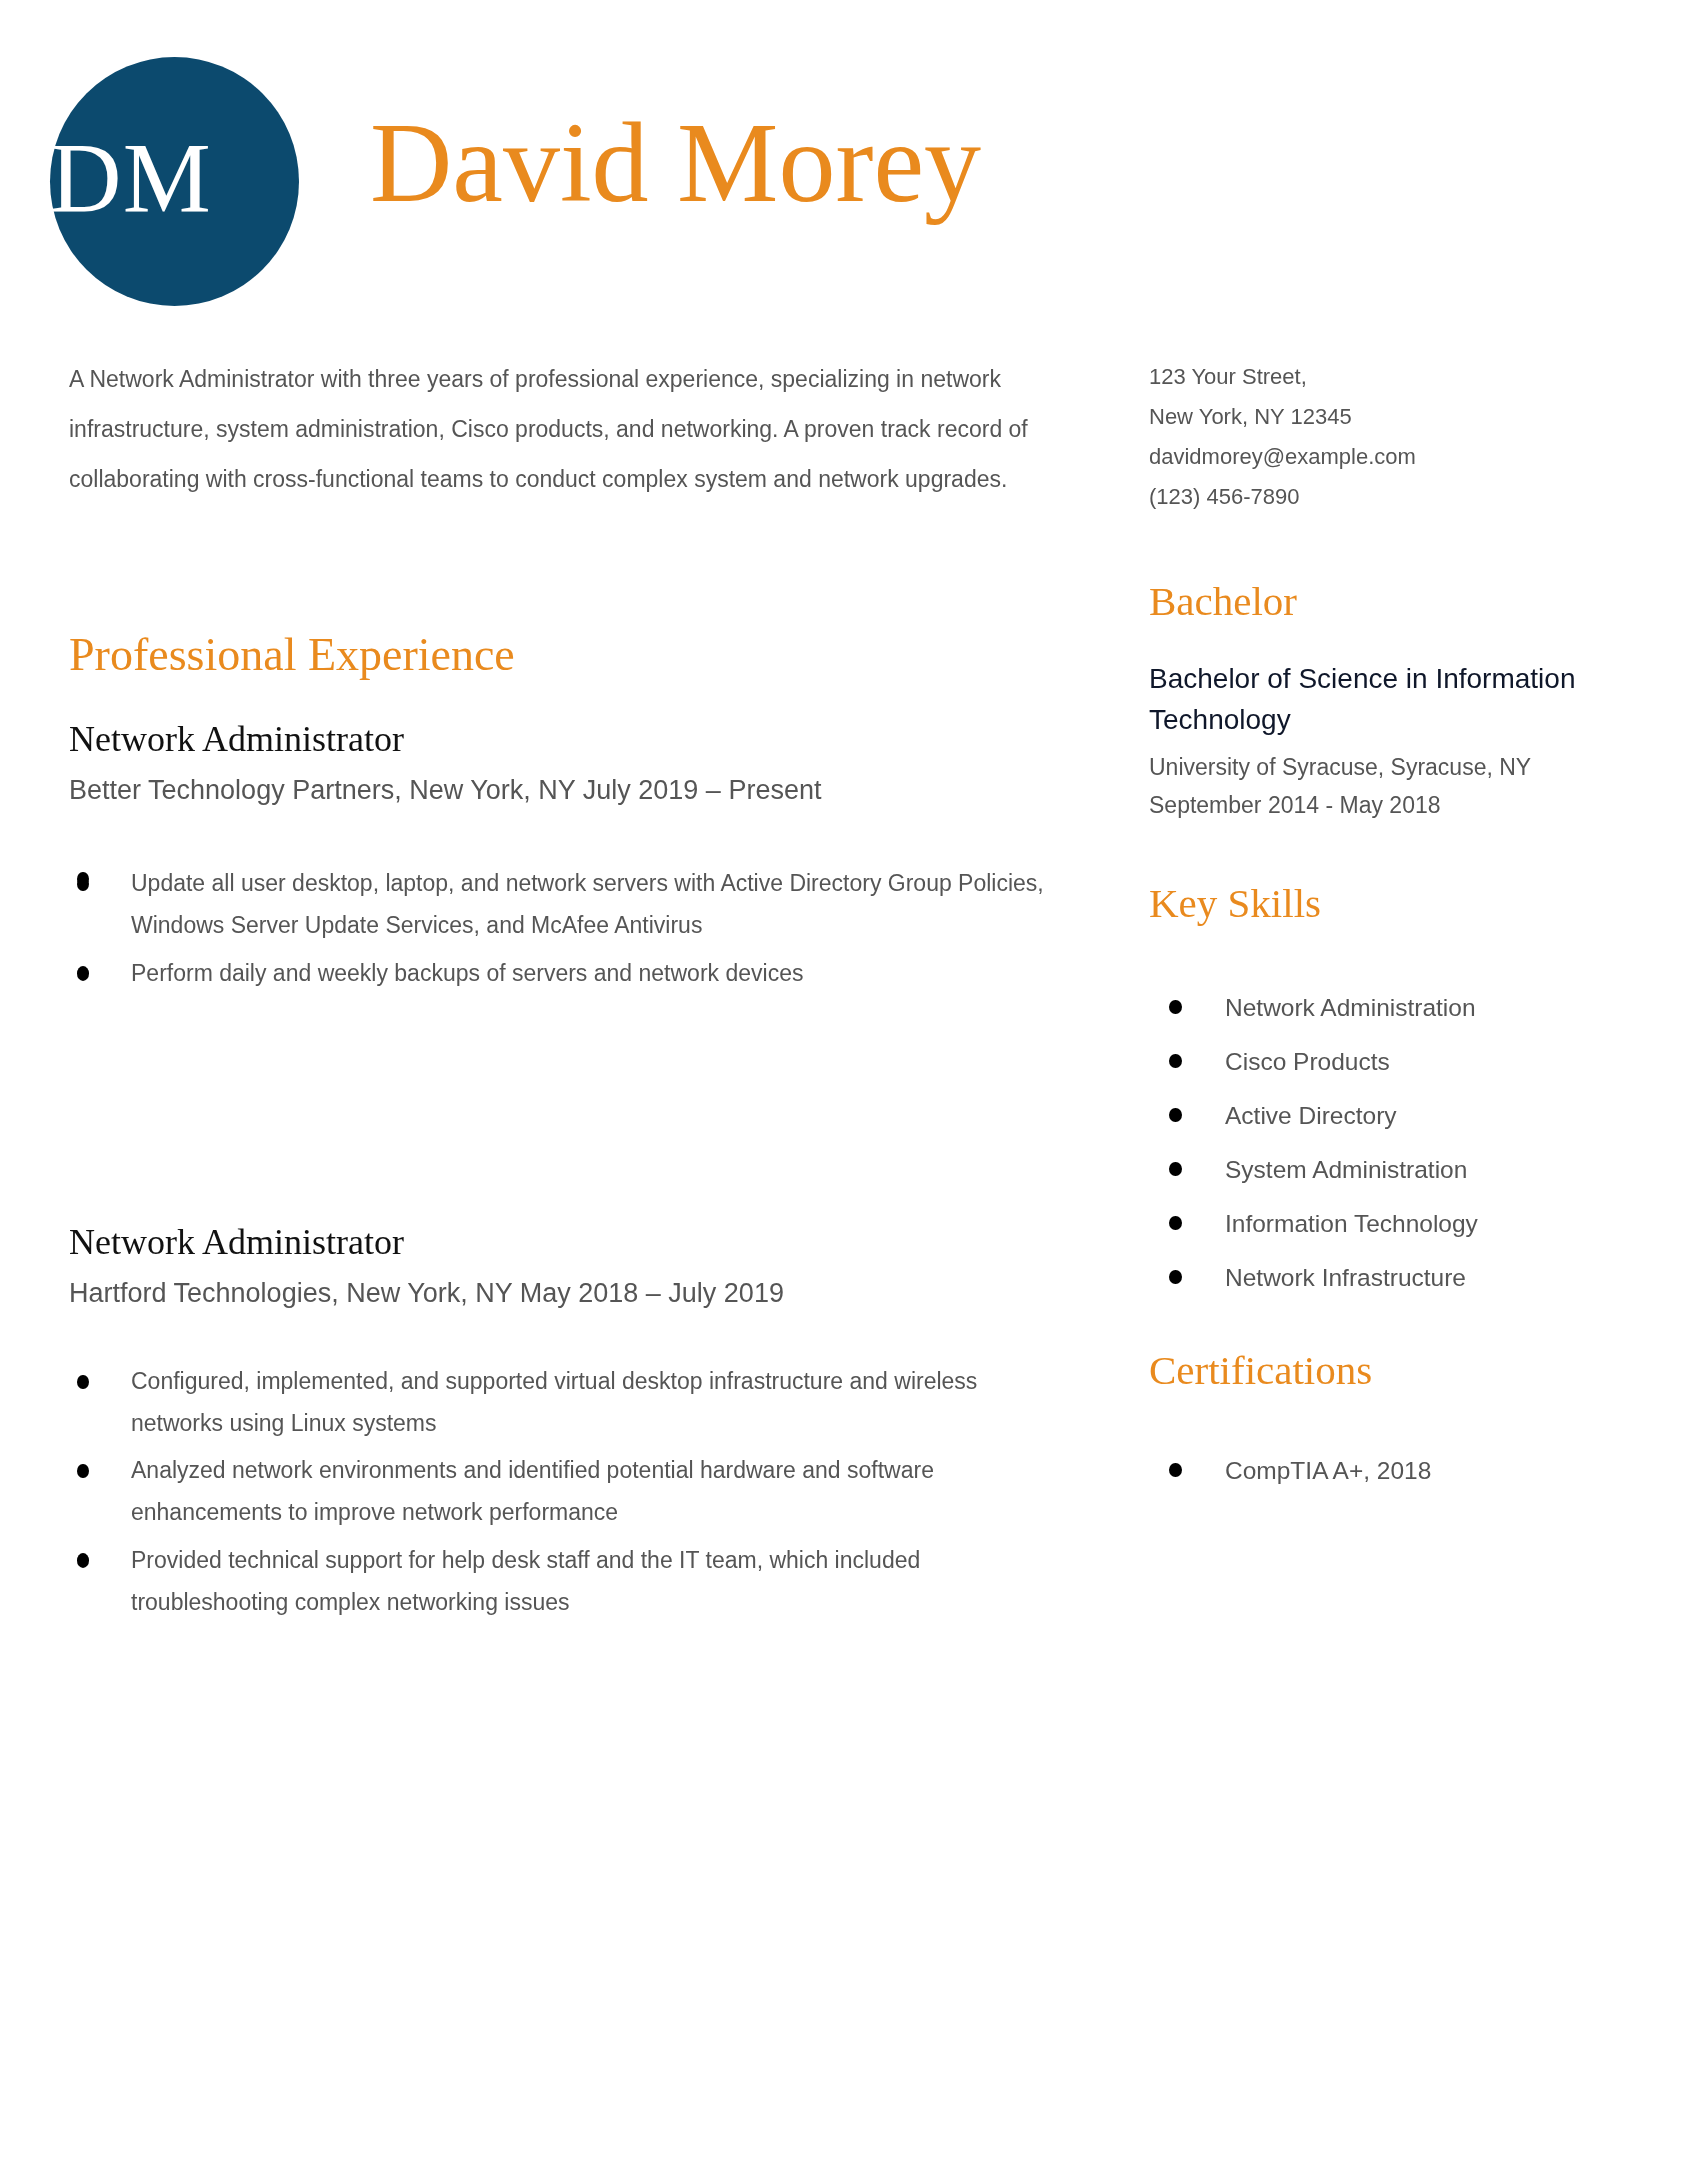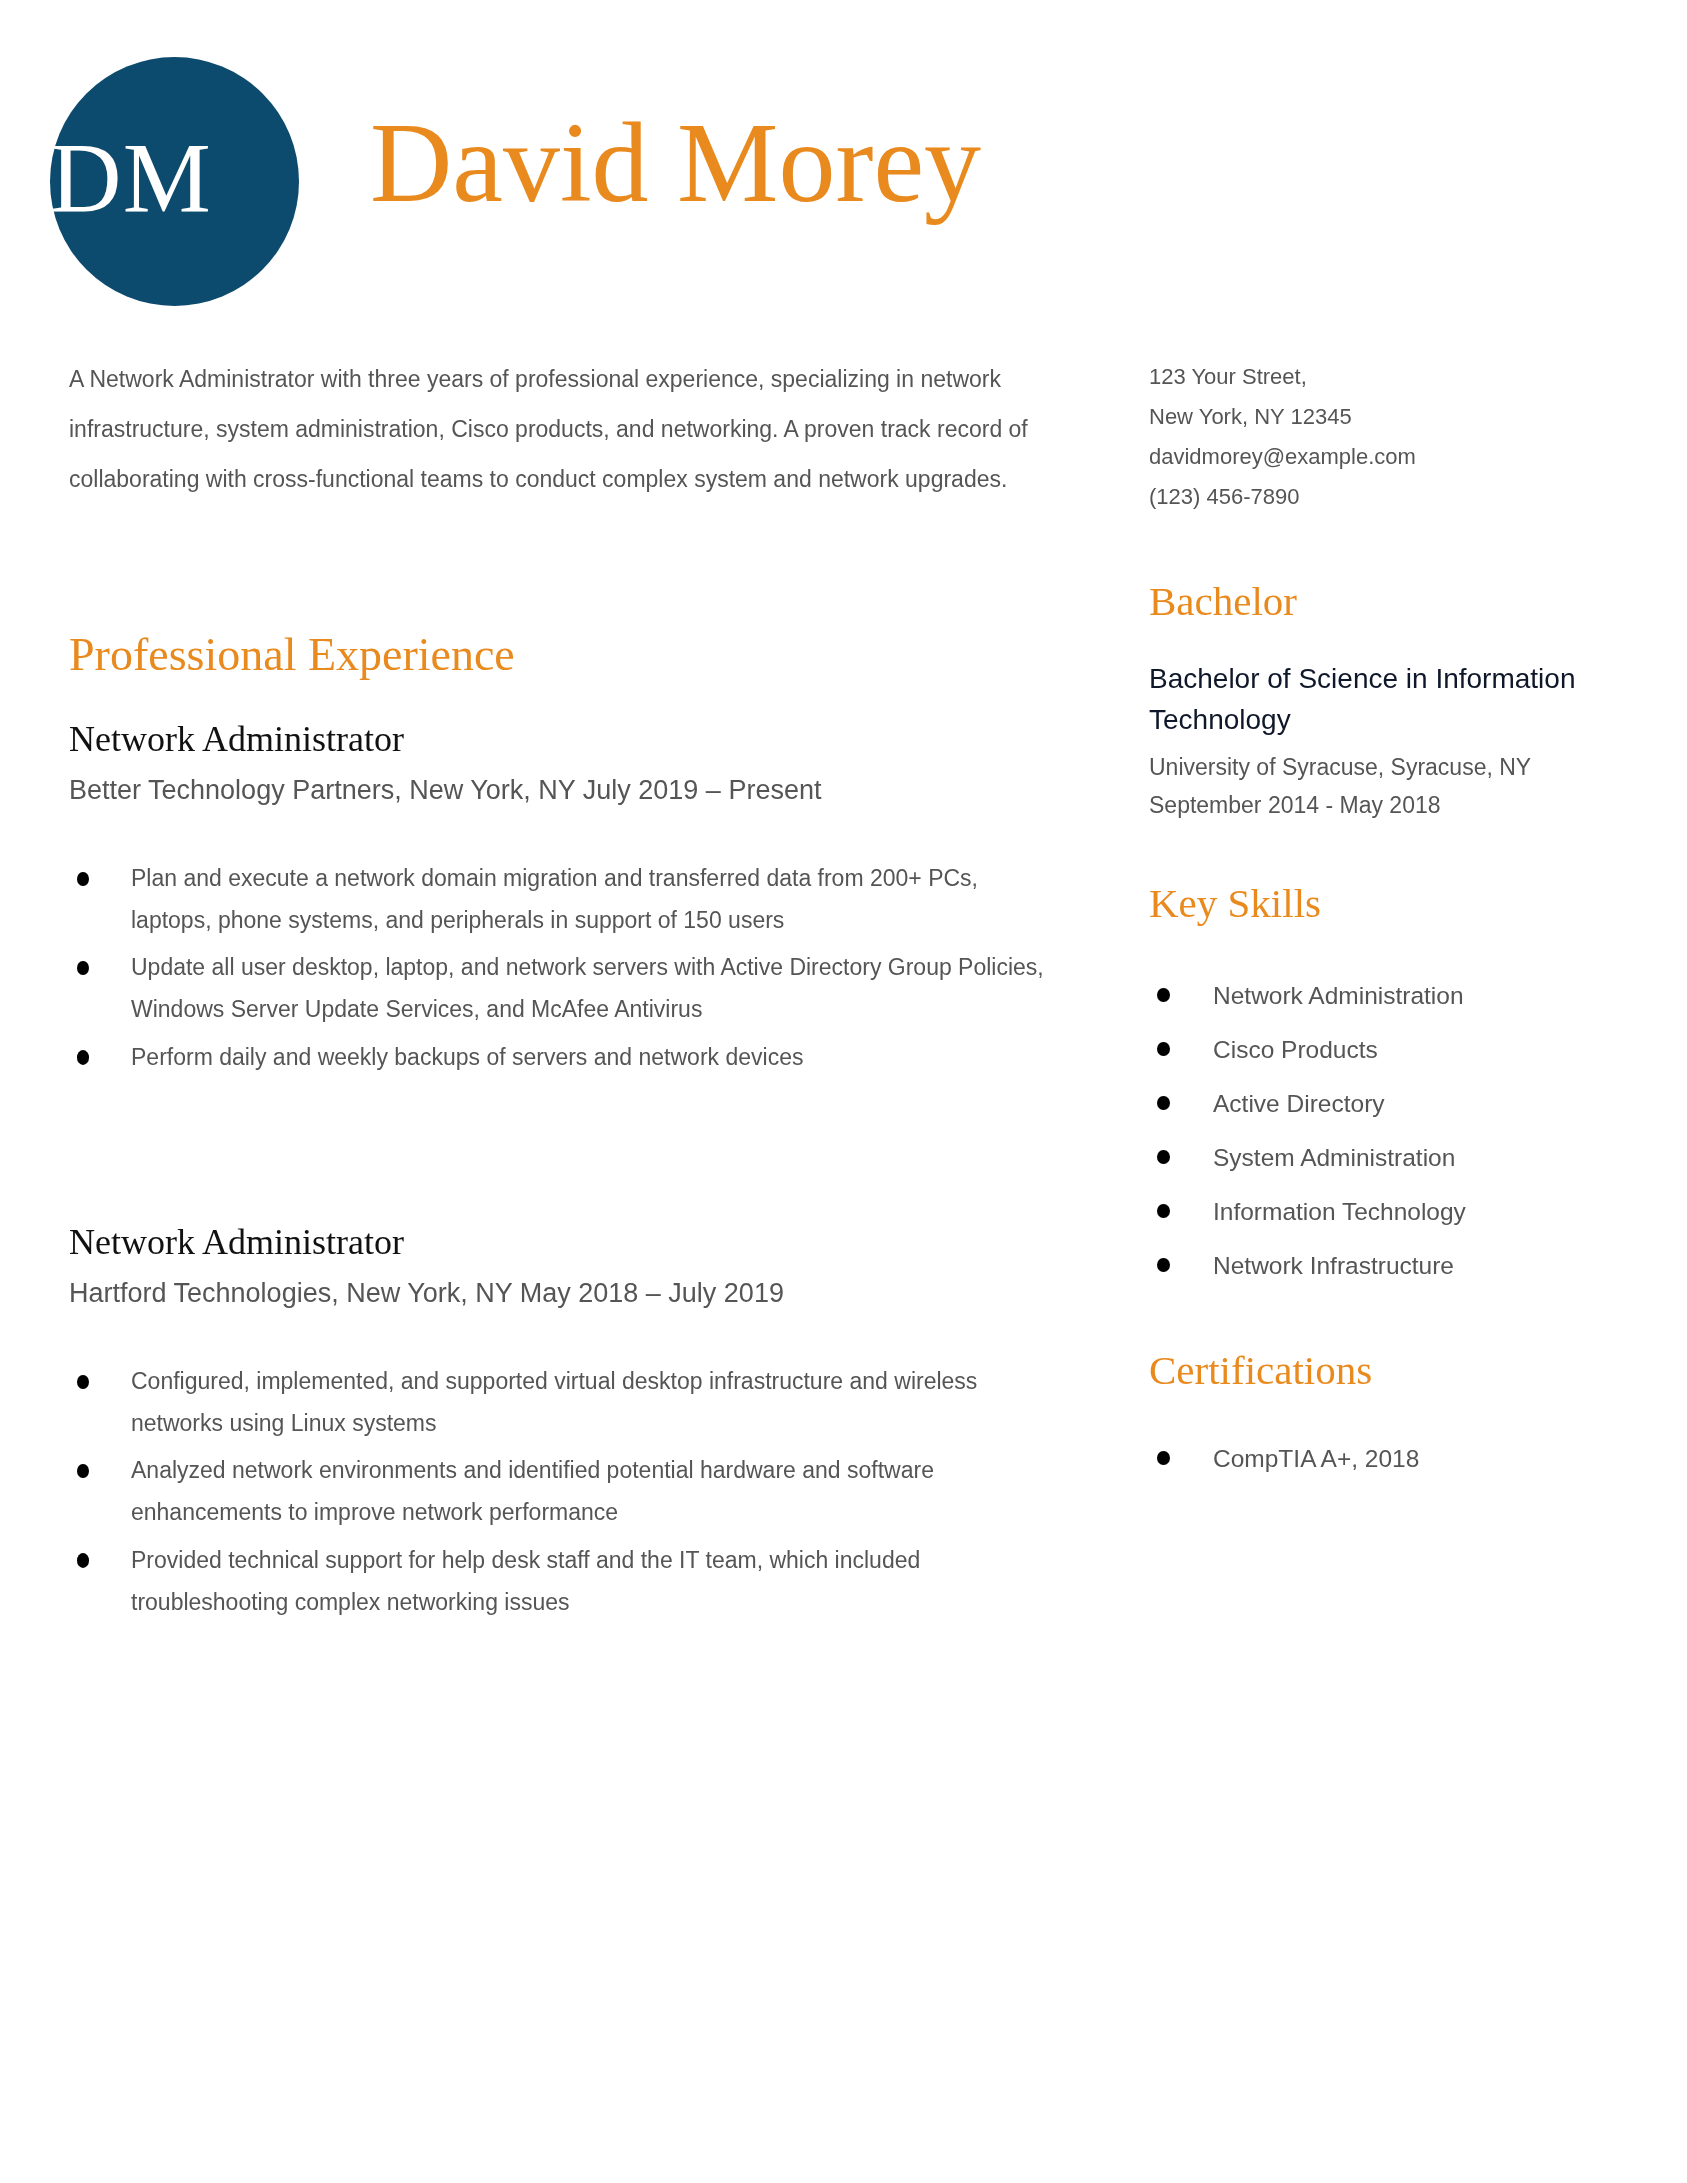--- a/index.html
+++ b/index.html
@@ -32,42 +32,42 @@
     .bullets li .dot {
       position: absolute; left: 8px; top: 14.6px; width: 12px; height: 14.6px; border-radius: 50%; background: #000000;
     }
 
     .contact { position: absolute; left: 1149px; top: 357px; font-size: 22px; line-height: 40px; color: #555555; }
     .contact div { white-space: nowrap; }
 
     .edu-degree { position: absolute; left: 1149px; top: 658px; width: 503px; font-size: 28px; line-height: 41px; color: #0f172a; }
     .edu-school { position: absolute; left: 1149px; top: 748px; font-size: 23px; line-height: 38px; color: #555555; }
 
-    .skills { position: absolute; left: 1149px; top: 969px; margin: 0; padding: 0; list-style: none; }
+    .skills { position: absolute; left: 1149px; top: 969px; margin: 12px; padding: 0; list-style: none; }
     .skills li { position: relative; padding-left: 64px; font-size: 24.5px; line-height: 54px; color: #555555; white-space: nowrap; }
     .skills li .dot {
       position: absolute; left: 8px; top: 18.5px; width: 13.2px; height: 14.6px; border-radius: 50%; background: #000000;
     }
   </style>
 </head>
 <body>
 
 <div class="monogram">
   <span class="serif">DM</span>
 </div>
 <h1 class="name serif orange">David Morey</h1>
 
 <p class="summary sans">A Network Administrator with three years of professional experience, specializing in network infrastructure, system administration, Cisco products, and networking. A proven track record of collaborating with cross-functional teams to conduct complex system and network upgrades.</p>
 
 <h2 class="section-title serif orange" style="left:69px; top:632px;">Professional Experience</h2>
 
 <h3 class="job-title serif" style="top:721px;">Network Administrator</h3>
 <p class="job-meta sans" style="top:777px;">Better Technology Partners, New York, NY July 2019 – Present</p>
 <ul class="bullets sans" style="top:857px;">
-  <li><span class="dot"></span><span>Plan and execute a network domain migration and transferred data from 200+ PCs, laptops, phone systems, and peripherals in support of 150 users</span></li>
+  <li><span class="dot"></span></li>
   <li><span class="dot"></span><span>Update all user desktop, laptop, and network servers with Active Directory Group Policies, Windows Server Update Services, and McAfee Antivirus</span></li>
   <li><span class="dot"></span><span>Perform daily and weekly backups of servers and network devices</span></li>
 </ul>
 
 <h3 class="job-title serif" style="top:1224px;">Network Administrator</h3>
 <p class="job-meta sans" style="top:1280px;">Hartford Technologies, New York, NY May 2018 – July 2019</p>
 <ul class="bullets sans" style="top:1360px;">
   <li><span class="dot"></span><span>Configured, implemented, and supported virtual desktop infrastructure and wireless networks using Linux systems</span></li>
   <li><span class="dot"></span><span>Analyzed network environments and identified potential hardware and software enhancements to improve network performance</span></li>
   <li><span class="dot"></span><span>Provided technical support for help desk staff and the IT team, which included troubleshooting complex networking issues</span></li>

